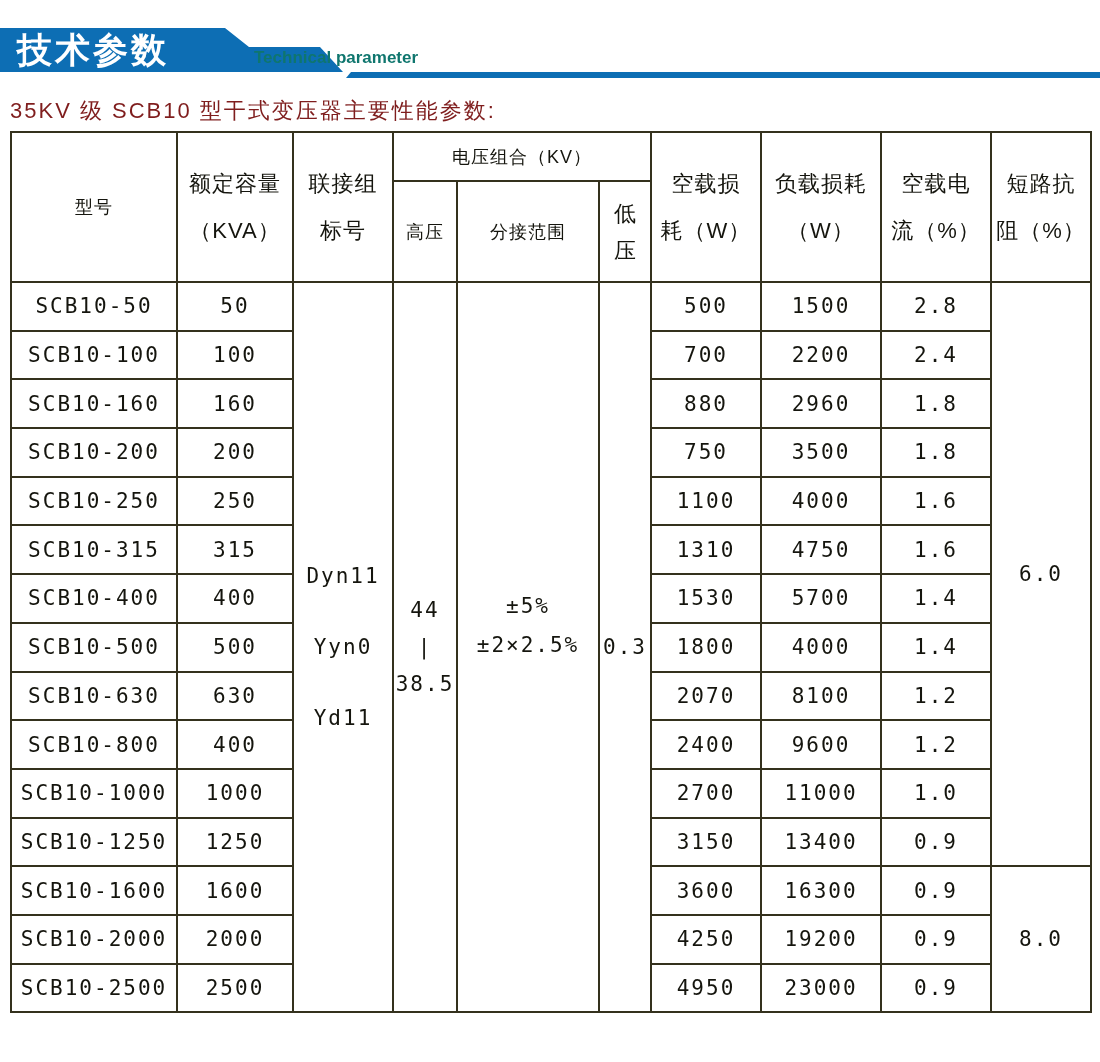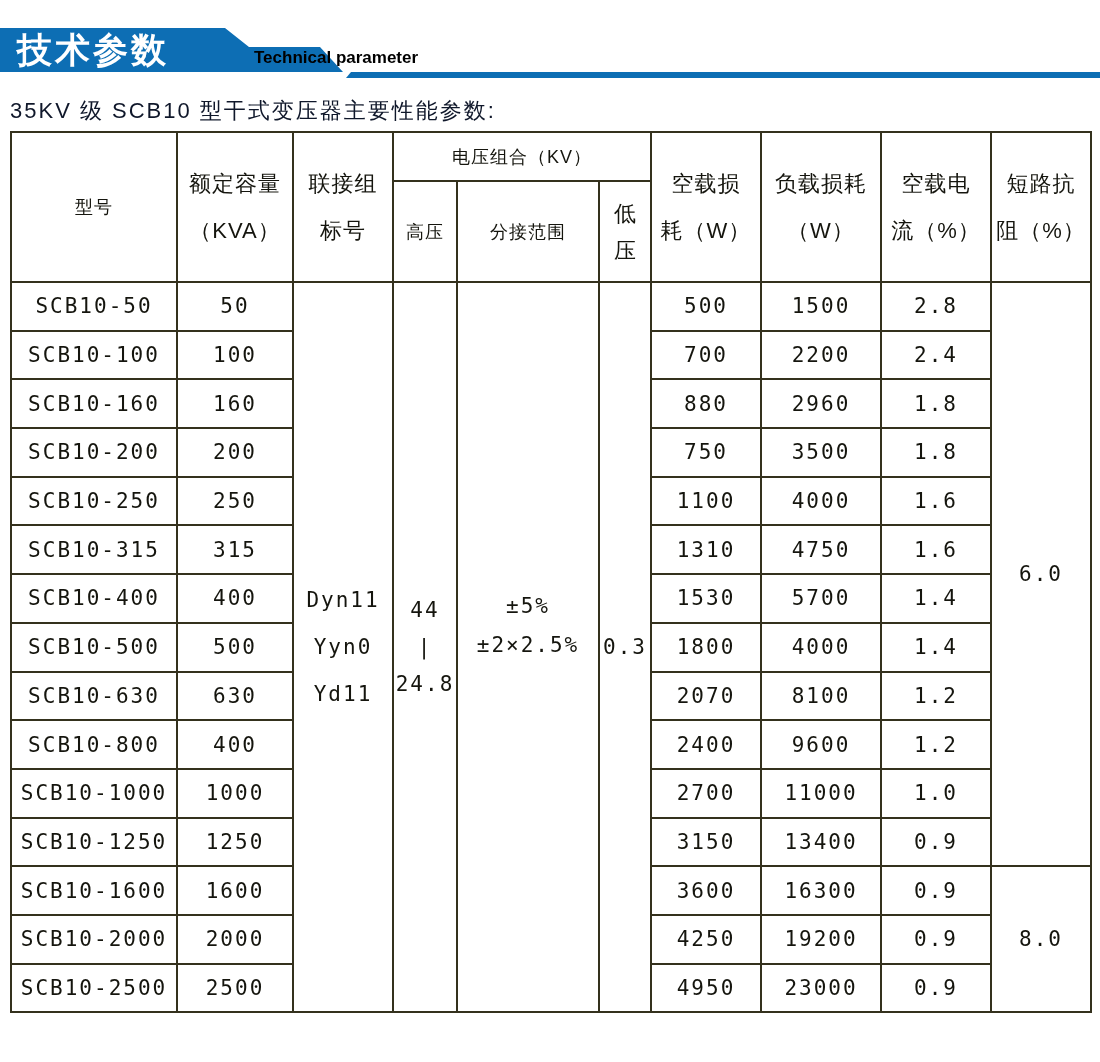--- a/index.html
+++ b/index.html
@@ -4,41 +4,41 @@
 <style>
   html,body{margin:0;padding:0;background:#fff;width:1100px;height:1062px;overflow:hidden;
     font-family:"Liberation Sans",sans-serif;}
   .stage{position:relative;width:1100px;height:1032px;background:#ffffff;}
 
   
   .banner{position:absolute;left:0;top:28px;width:343px;height:44px;background:#0d6eb4;
     clip-path:polygon(0 0,225px 0,249px 19px,320px 19px,343px 44px,0 44px);}
   .banner-cn{position:absolute;left:17px;top:30px;color:#ffffff;font-size:35px;font-weight:bold;
     letter-spacing:3px;line-height:40px;white-space:nowrap;}
-  .banner-en{position:absolute;left:254px;top:48px;color:#000000;font-size:17px;font-weight:600;
+  .banner-en{position:absolute;left:254px;top:48px;color:#0f766e;font-size:17px;font-weight:600;
     white-space:nowrap;}
   .banner-strip{position:absolute;left:346px;top:72px;width:754px;height:6px;background:#0d6eb4;
     clip-path:polygon(5px 0,100% 0,100% 100%,0 100%);}
 
   
-  .caption{position:absolute;left:10px;top:96px;font-size:22px;line-height:30px;color:#0f172a;
+  .caption{position:absolute;left:10px;top:96px;font-size:22px;line-height:30px;color:#7f1d1d;
     letter-spacing:2px;white-space:nowrap;font-weight:500;}
 
   
   table.spec{position:absolute;left:10px;top:131px;border-collapse:collapse;table-layout:fixed;}
   table.spec td{border:2px solid #34311d;text-align:center;vertical-align:middle;
     color:#15150e;padding:0;overflow:hidden;}
   tr.h1{height:49px;}
   tr.h2{height:101px;}
   tr.r{height:48.7px;}
   .cjk{font-size:18px;letter-spacing:1px;}
   .hl{line-height:47px;font-size:22px;letter-spacing:1px;}
   .lv-l{line-height:37px;font-size:22px;}
   .num{font-family:"DejaVu Sans Mono","Liberation Mono",monospace;font-size:21px;letter-spacing:2px;}
-  .conn-wrap{display:flex;flex-direction:column;justify-content:center;align-items:center;gap:20px;}
+  .conn-wrap{display:flex;flex-direction:column;justify-content:center;align-items:center;gap:44px;}
   .conn-wrap div{line-height:27px;}
   .hv-line{line-height:37px;}
   .tap-wrap{position:relative;top:-21px;}
   .tap-wrap div{line-height:39px;}
 </style>
 </head>
 <body>
 
 <div class="stage">
 
@@ -107,21 +107,21 @@
       <td rowspan="15" class="num">
         <div class="conn-wrap">
           <div>Dyn11</div>
           <div>Yyn0</div>
           <div>Yd11</div>
         </div>
       </td>
       <td rowspan="15" class="num">
         <div class="hv-line">44</div>
         <div class="hv-line">|</div>
-        <div class="hv-line">24.8</div>
+        <div class="hv-line">38.5</div>
       </td>
       <td rowspan="15" class="num">
         <div class="tap-wrap">
           <div>±5%</div>
           <div>±2×2.5%</div>
         </div>
       </td>
       <td rowspan="15" class="num">0.3</td>
       <td class="num">500</td>
       <td class="num">1500</td>

